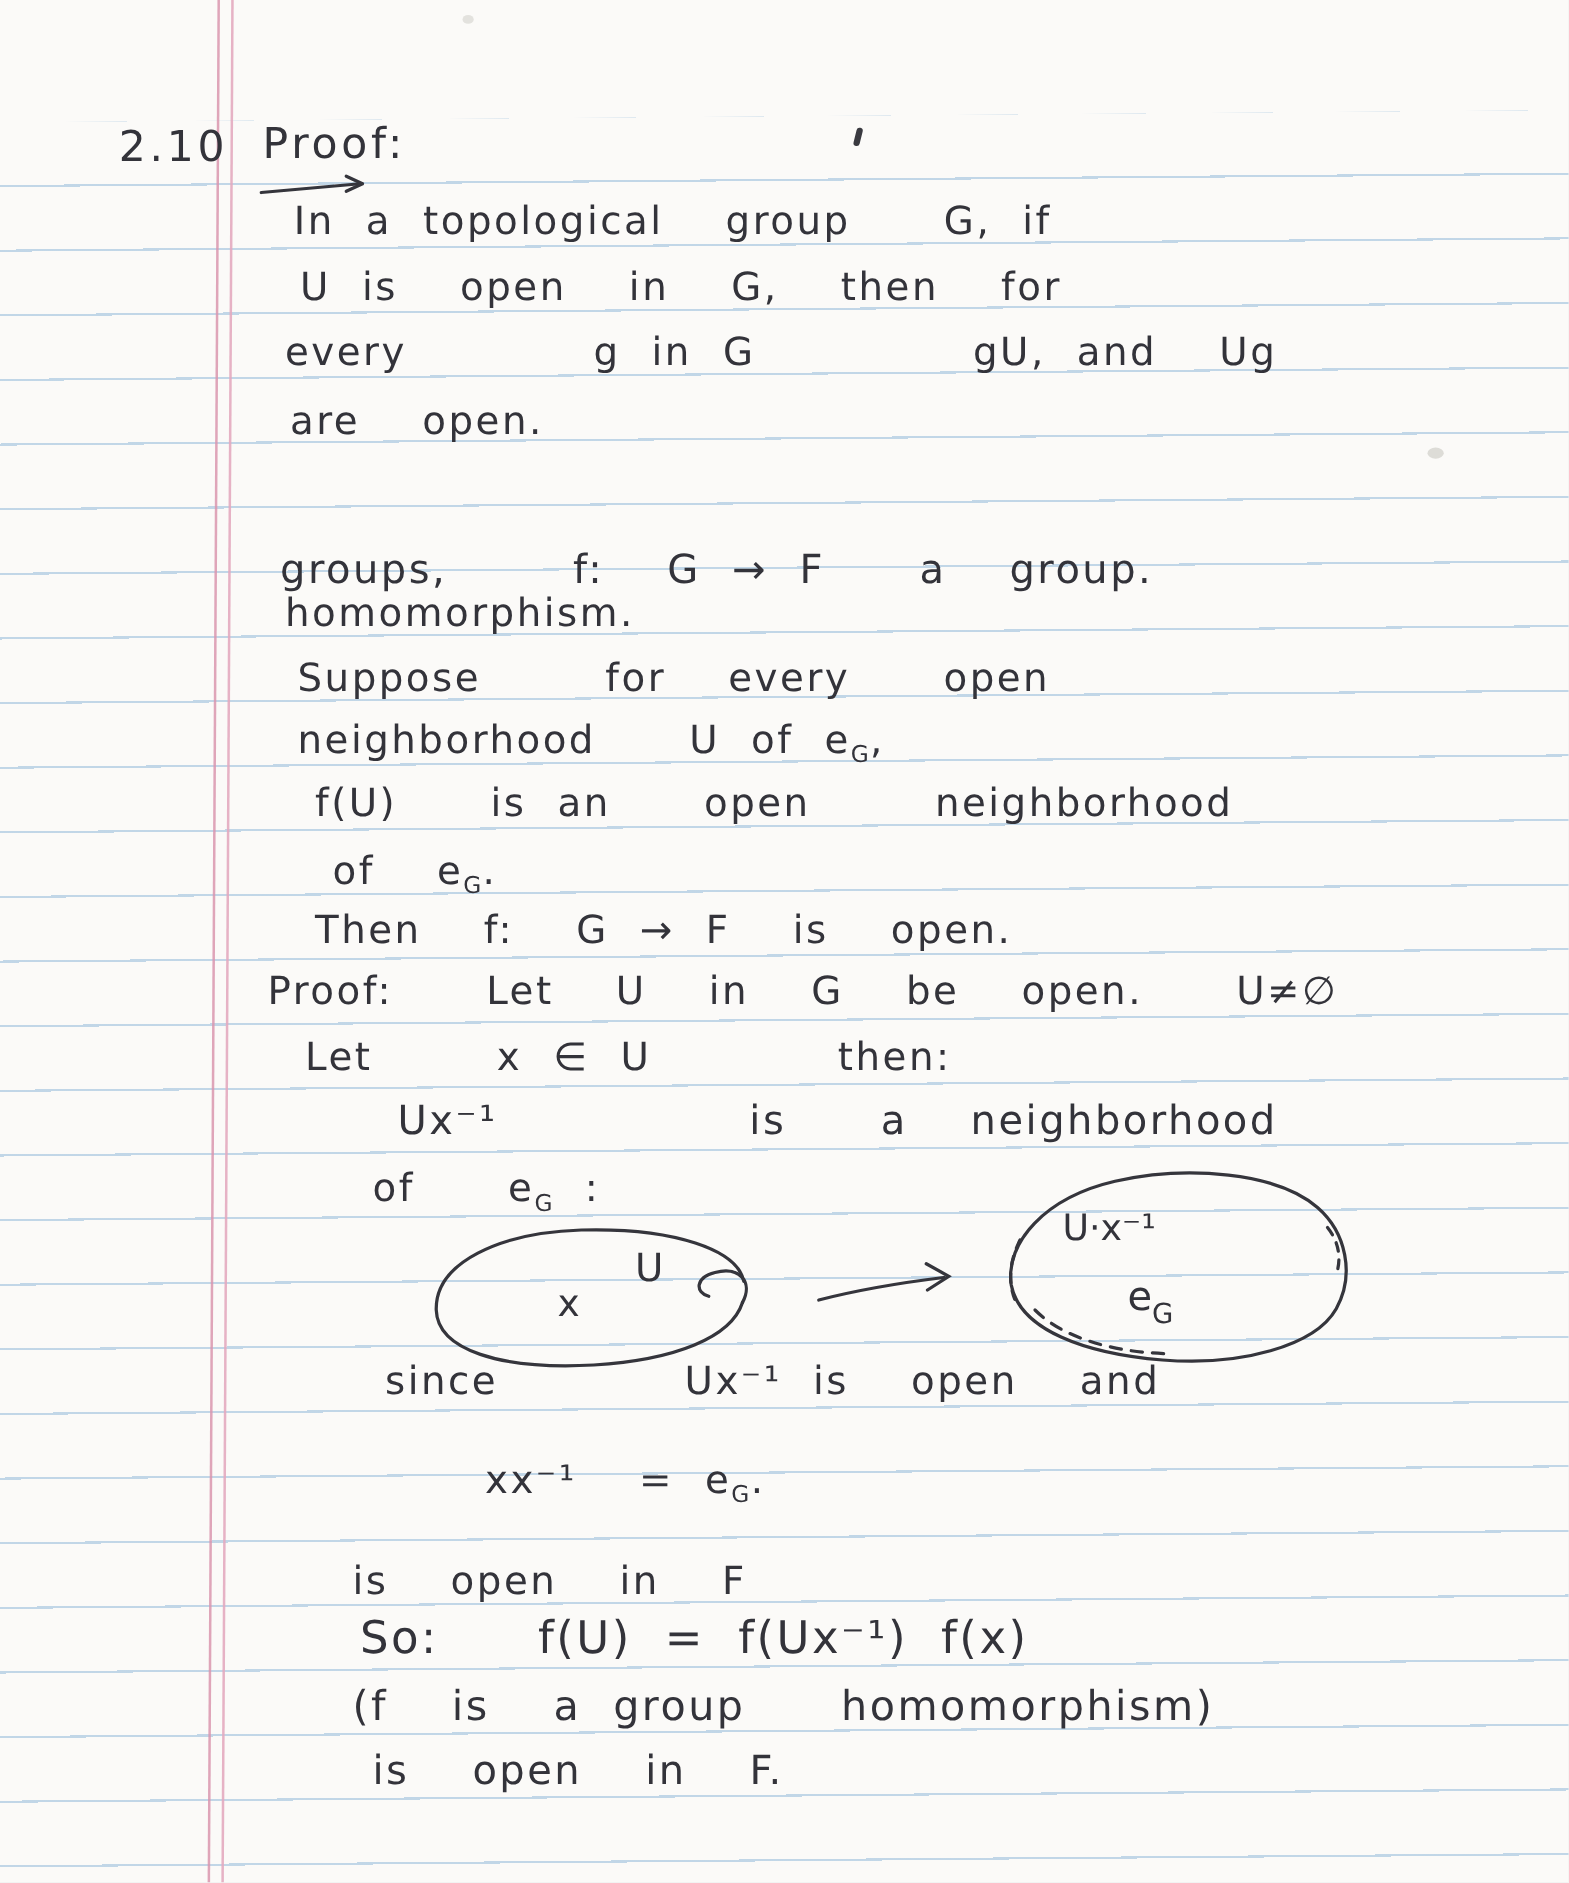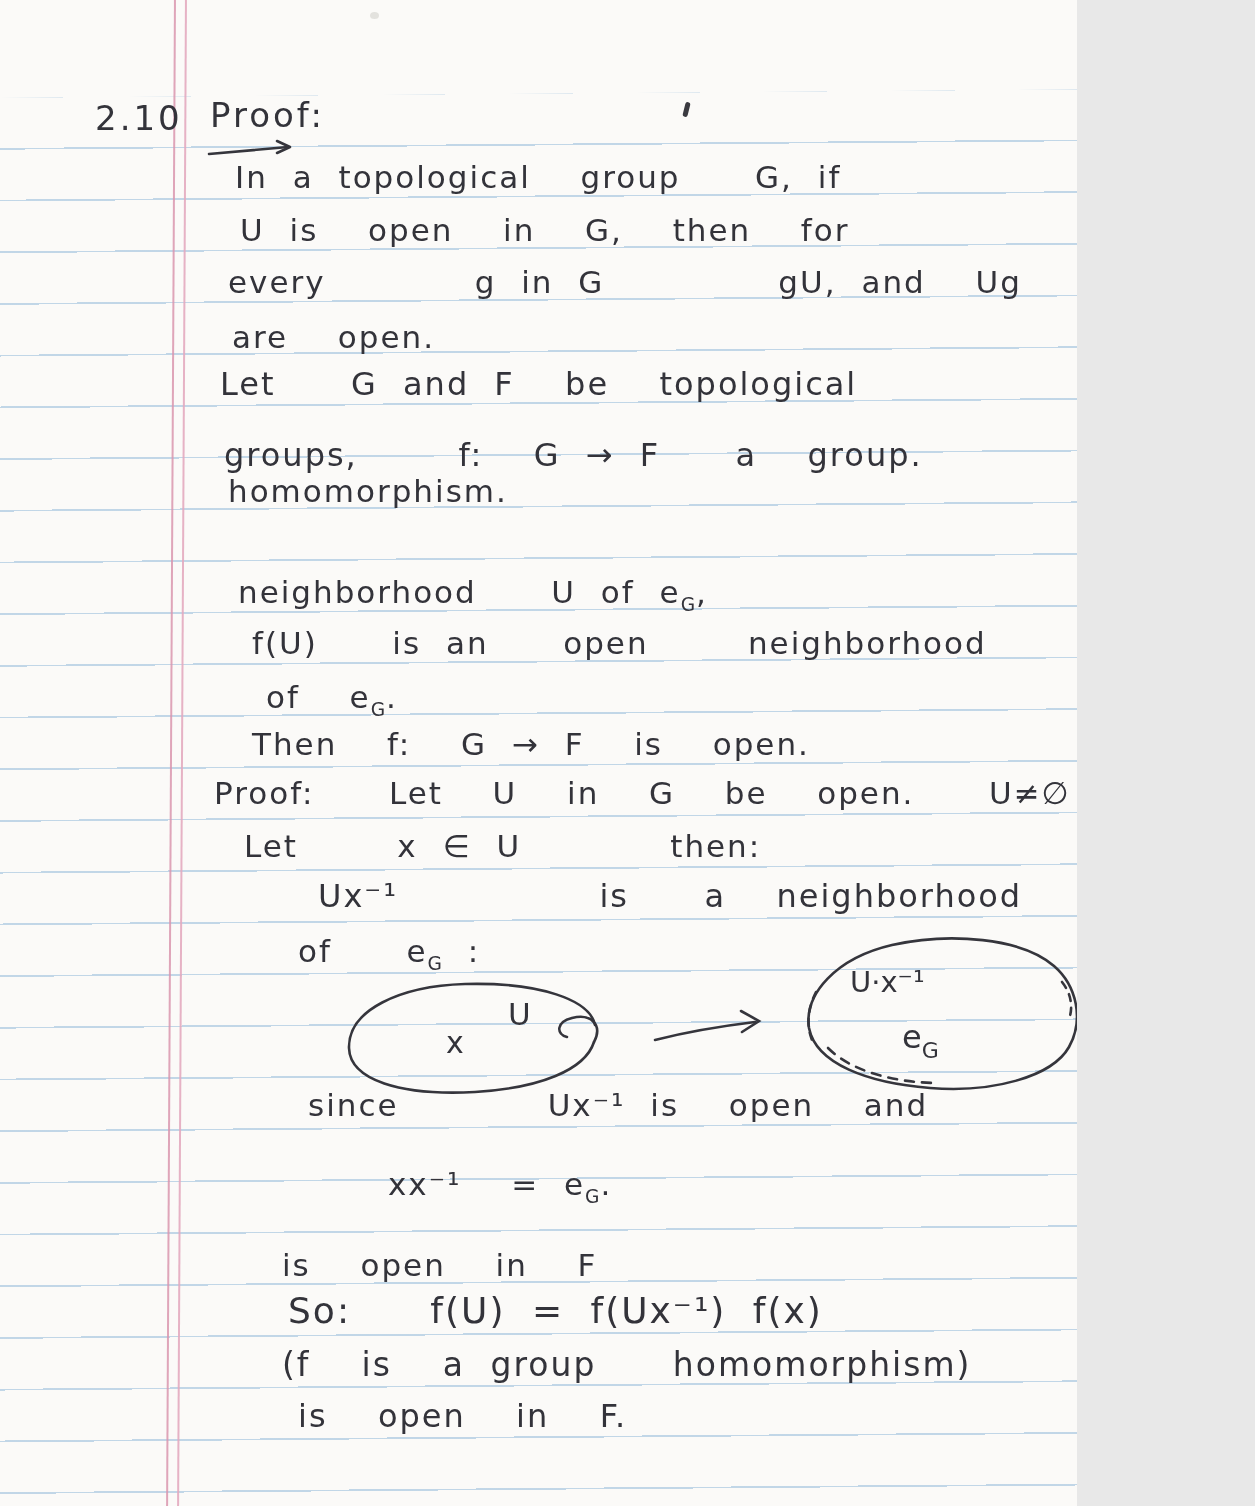--- a/index.html
+++ b/index.html
@@ -1,18 +1,18 @@
 <!DOCTYPE html>
 <html><head>
 <meta charset="utf-8">
 <style>
   html,body{margin:0;padding:0;}
   body{background:#e8e8e8;}
   .page{
-    position:relative;width:1077px;height:1506px;overflow:hidden;
+    position:relative;width:1255px;height:1506px;overflow:hidden;
     background:#fbfaf8;
     font-family:"DejaVu Sans",sans-serif;
   }
   
   .rules{
     position:absolute;left:-30px;top:98px;width:1340px;height:1520px;
     background:repeating-linear-gradient(to bottom,
       transparent 0px, transparent 50px,
       #b7d0e4 50px, #b7d0e4 51.7px);
     transform:rotate(-0.45deg);transform-origin:30px 50px;
@@ -81,23 +81,23 @@
       <path d="M 566,62 C 558,78 556,95 562,110" stroke-dasharray="7 7"></path>
       <path d="M 812,52 C 820,62 823,74 820,86" stroke-dasharray="7 7"></path>
       <text x="600" y="62" font-size="29">U·x⁻¹</text>
       <text x="652" y="118" font-size="32"><tspan>e</tspan><tspan dy="10" font-size="22">G</tspan></text>
     </svg>
 
   <div class="hand" style="left: 235px; top: 160px; text-align: right;"><span>In a topological  group   G, if</span></div>
       <div class="hand" style="left: 240px; top: 213px;"><span>U is  open  in  G,  then  for</span></div>
       <div class="hand" style="left: 228px; top: 265px;"><span>every      g in G       gU, and  Ug</span></div>
       <div class="hand" style="left: 232px; top: 320px;"><span>are  open.</span></div>
-      <div class="hand" style="left: 220px; top: 366px; font-size: 32px;"><span>Let   G and F  be  topological</span></div>
       <div class="hand" style="left: 224px; top: 420px; font-size: 32px; margin-top: 17px;"><span>groups,    f:  G → F   a  group.</span></div>
       <div class="hand" style="left: 228px; top: 474px;"><span>homomorphism.</span></div>
+      <div class="hand" style="left: 238px; top: 526px;"><span>Suppose    for  every   open</span></div>
       <div class="hand" style="left: 238px; top: 575px;"><span>neighborhood   U of e</span><span class="sub">G</span><span>,</span></div>
       <div class="hand" style="left: 252px; top: 626px;"><span>f(U)   is an   open    neighborhood</span></div>
       <div class="hand" style="left: 266px; top: 680px;"><span>of  e</span><span class="sub">G</span><span>.</span></div>
       <div class="hand" style="left: 252px; top: 727px;"><span>Then  f:  G → F  is  open.</span></div>
       <div class="hand" style="left: 214px; top: 776px;"><span>Proof:   Let  U  in  G  be  open.   U≠∅</span></div>
       <div class="hand" style="left: 244px; top: 829px;"><span>Let    x ∈ U      then:</span></div>
       <div class="hand" style="left: 318px; top: 878px; font-size: 32px;"><span>Ux⁻¹        is   a  neighborhood</span></div>
       <div class="hand" style="left: 298px; top: 934px;"><span>of   e</span><span class="sub">G</span><span> :</span></div>
       <div class="hand" style="left: 308px; top: 1088px;"><span>since      Ux⁻¹ is  open  and</span></div>
       <div class="hand" style="left: 388px; top: 1136px; margin-top: 31px;"><span>xx⁻¹  = e</span><span class="sub">G</span><span>.</span></div>

